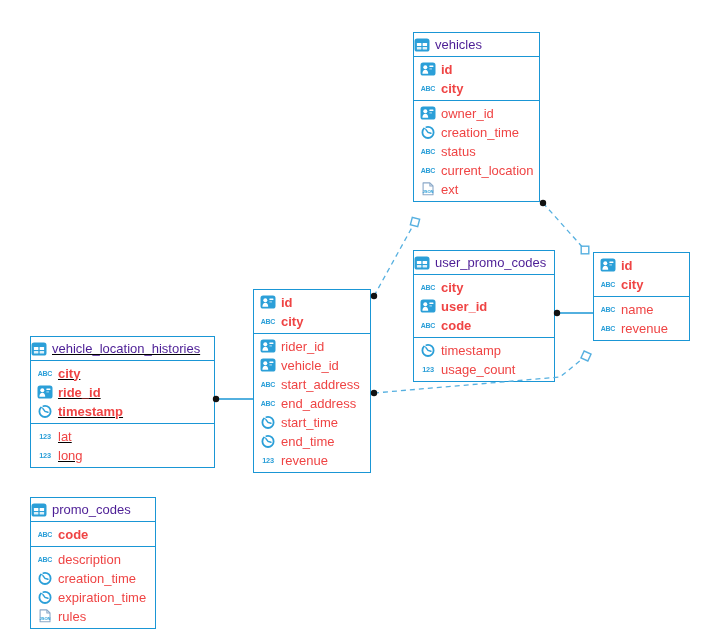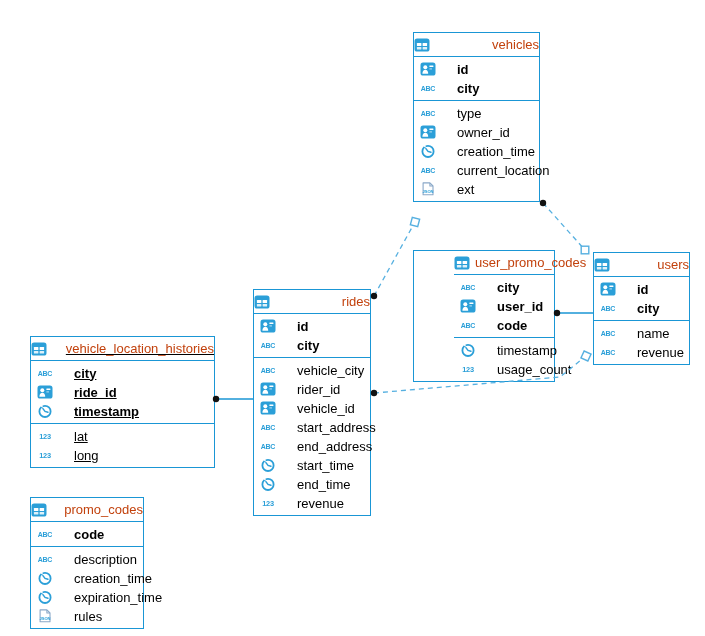--- a/index.html
+++ b/index.html
@@ -7,29 +7,29 @@
     width:705px; height:636px; position:relative; overflow:hidden;
     background:#ffffff;
     font-family:"Liberation Sans", sans-serif;
   }
   #diagram { position:absolute; left:0; top:0; width:705px; height:636px; }
   .table-card {
     position:absolute; box-sizing:border-box; background:#ffffff;
     border:1.5px solid var(--border-blue); z-index:2;
   }
   .table-header {
-    display:flex; align-items:center; justify-content:space-between; gap:5px;
+    display:flex; align-items:center; justify-content:flex-start; gap:5px;
     height:23px; border-bottom:1.5px solid var(--border-blue);
-    font-size:13px; color:#c2410c; white-space:nowrap;
+    font-size:13px; color:#4c1d95; white-space:nowrap;
   }
   .section { padding:2.5px 0; }
   .section.keys { border-bottom:1.5px solid var(--border-blue); }
   .col-row {
-    display:flex; align-items:center; gap:20px; height:19px;
-    padding:0 4px 0 5px; font-size:13px; color:#000000; white-space:nowrap;
+    display:flex; align-items:center; gap:4px; height:19px;
+    padding:0 4px 0 5px; font-size:13px; color:#ef4444; white-space:nowrap;
   }
   .section.keys .col-row { font-weight:bold; }
   .row-icon { width:18px; height:16px; flex:none; display:flex; align-items:center; justify-content:center; }
   .hdr-icon { width:16px; height:16px; flex:none; display:flex; align-items:center; justify-content:center; }
   svg.wires { position:absolute; left:0; top:0; z-index:3; pointer-events:none; }
   .wire-dashed { fill:none; stroke:var(--dash-blue); stroke-width:1.3; stroke-dasharray:5 4; }
   .wire-solid  { fill:none; stroke:var(--border-blue); stroke-width:1.4; }
   .wire-dot { fill:#121212; }
   .wire-square { fill:#ffffff; stroke:var(--dash-blue); stroke-width:1.4; }
 </style>
@@ -70,47 +70,47 @@
             <svg width="18" height="16" viewBox="0 0 18 16">
               <text x="9" y="11" text-anchor="middle" font-family="Liberation Sans, sans-serif" font-size="7" font-weight="bold" letter-spacing="-0.3" fill="#2b9fd8">ABC</text>
             </svg>
           </span>
           <span>city</span>
         </div>
       </div>
     <div class="section cols">
         <div class="col-row">
           <span class="row-icon">
-            <svg width="18" height="16" viewBox="0 0 18 16">
-              <text x="9" y="11" text-anchor="middle" font-family="Liberation Sans, sans-serif" font-size="7" font-weight="bold" letter-spacing="-0.3" fill="#2b9fd8">ABC</text>
-            </svg>
-          </span>
-          <span>type</span>
-        </div>
-        <div class="col-row">
-          <span class="row-icon">
             <svg width="16" height="16" viewBox="0 0 16 16">
               <rect x="0.5" y="1.5" width="15" height="13" rx="2.6" fill="#2b9fd8"></rect>
               <circle cx="5.3" cy="6.2" r="2" fill="#fff"></circle>
               <path d="M2.4 12.8 C2.4 10.2 3.7 8.8 5.3 8.8 C6.9 8.8 8.2 10.2 8.2 12.8 Z" fill="#fff"></path>
               <rect x="9.4" y="4.4" width="4" height="1.7" rx="0.4" fill="#fff"></rect>
               <rect x="9.4" y="7.3" width="2.6" height="1.3" rx="0.3" fill="#fff" opacity="0.55"></rect>
             </svg>
           </span>
           <span>owner_id</span>
         </div>
         <div class="col-row">
           <span class="row-icon">
             <svg width="16" height="16" viewBox="0 0 16 16">
               <circle cx="8" cy="8.4" r="5.6" fill="#fff" stroke="#2b9fd8" stroke-width="1.8"></circle>
               <path d="M8 8.4 L5.9 5.6 M8 8.4 L10.9 9.3" stroke="#2b9fd8" stroke-width="1.5" stroke-linecap="round" fill="none"></path>
               <path d="M4 3.4 L5.4 2.4" stroke="#fff" stroke-width="2.2" fill="none"></path>
             </svg>
           </span>
           <span>creation_time</span>
+        </div>
+        <div class="col-row">
+          <span class="row-icon">
+            <svg width="18" height="16" viewBox="0 0 18 16">
+              <text x="9" y="11" text-anchor="middle" font-family="Liberation Sans, sans-serif" font-size="7" font-weight="bold" letter-spacing="-0.3" fill="#2b9fd8">ABC</text>
+            </svg>
+          </span>
+          <span>status</span>
         </div>
         <div class="col-row">
           <span class="row-icon">
             <svg width="18" height="16" viewBox="0 0 18 16">
               <text x="9" y="11" text-anchor="middle" font-family="Liberation Sans, sans-serif" font-size="7" font-weight="bold" letter-spacing="-0.3" fill="#2b9fd8">ABC</text>
             </svg>
           </span>
           <span>current_location</span>
         </div>
         <div class="col-row">
@@ -118,21 +118,21 @@
             <svg width="16" height="16" viewBox="0 0 16 16">
               <path d="M3.1 1.9 H9.9 L13 5 V13.7 H3.1 Z" fill="#fff" stroke="#8aa8c8" stroke-width="1.1" stroke-linejoin="round"></path>
               <path d="M9.9 1.9 V5 H13" fill="none" stroke="#8aa8c8" stroke-width="1.1" stroke-linejoin="round"></path>
               <text x="8" y="12.4" text-anchor="middle" font-family="Liberation Sans, sans-serif" font-size="4.1" font-weight="bold" fill="#2b9fd8">JSON</text>
             </svg>
           </span>
           <span>ext</span>
         </div>
       </div>
   </div>
-    <div class="table-card" style="left: 413px; top: 250px; width: 142px; padding-left: 40px;">
+    <div class="table-card" style="left: 413px; top: 250px; width: 142px;">
     <div class="table-header">
       <span class="hdr-icon">
           <svg width="16" height="16" viewBox="0 0 16 16">
             <rect x="0.5" y="1.5" width="15" height="13" rx="2.6" fill="#2b9fd8"></rect>
             <g fill="#fff">
               <rect x="2.9" y="6.1" width="4.5" height="2.9" rx="0.5"></rect>
               <rect x="8.6" y="6.1" width="4.5" height="2.9" rx="0.5"></rect>
               <rect x="2.9" y="9.9" width="4.5" height="2.7" rx="0.5" opacity="0.85"></rect>
               <rect x="8.6" y="9.9" width="4.5" height="2.7" rx="0.5" opacity="0.85"></rect>
             </g>
@@ -185,34 +185,20 @@
           <span class="row-icon">
             <svg width="18" height="16" viewBox="0 0 18 16">
               <text x="9" y="11.2" text-anchor="middle" font-family="Liberation Sans, sans-serif" font-size="7.4" font-weight="bold" letter-spacing="-0.3" fill="#2b9fd8">123</text>
             </svg>
           </span>
           <span>usage_count</span>
         </div>
       </div>
   </div>
     <div class="table-card" style="left: 593px; top: 252px; width: 97px;">
-    <div class="table-header">
-      <span class="hdr-icon">
-          <svg width="16" height="16" viewBox="0 0 16 16">
-            <rect x="0.5" y="1.5" width="15" height="13" rx="2.6" fill="#2b9fd8"></rect>
-            <g fill="#fff">
-              <rect x="2.9" y="6.1" width="4.5" height="2.9" rx="0.5"></rect>
-              <rect x="8.6" y="6.1" width="4.5" height="2.9" rx="0.5"></rect>
-              <rect x="2.9" y="9.9" width="4.5" height="2.7" rx="0.5" opacity="0.85"></rect>
-              <rect x="8.6" y="9.9" width="4.5" height="2.7" rx="0.5" opacity="0.85"></rect>
-            </g>
-          </svg>
-        </span>
-      <span class="tbl-title">users</span>
-    </div>
     <div class="section keys">
         <div class="col-row">
           <span class="row-icon">
             <svg width="16" height="16" viewBox="0 0 16 16">
               <rect x="0.5" y="1.5" width="15" height="13" rx="2.6" fill="#2b9fd8"></rect>
               <circle cx="5.3" cy="6.2" r="2" fill="#fff"></circle>
               <path d="M2.4 12.8 C2.4 10.2 3.7 8.8 5.3 8.8 C6.9 8.8 8.2 10.2 8.2 12.8 Z" fill="#fff"></path>
               <rect x="9.4" y="4.4" width="4" height="1.7" rx="0.4" fill="#fff"></rect>
               <rect x="9.4" y="7.3" width="2.6" height="1.3" rx="0.3" fill="#fff" opacity="0.55"></rect>
             </svg>
@@ -241,34 +227,20 @@
           <span class="row-icon">
             <svg width="18" height="16" viewBox="0 0 18 16">
               <text x="9" y="11" text-anchor="middle" font-family="Liberation Sans, sans-serif" font-size="7" font-weight="bold" letter-spacing="-0.3" fill="#2b9fd8">ABC</text>
             </svg>
           </span>
           <span>revenue</span>
         </div>
       </div>
   </div>
     <div class="table-card" style="left: 253px; top: 289px; width: 118px;">
-    <div class="table-header">
-      <span class="hdr-icon">
-          <svg width="16" height="16" viewBox="0 0 16 16">
-            <rect x="0.5" y="1.5" width="15" height="13" rx="2.6" fill="#2b9fd8"></rect>
-            <g fill="#fff">
-              <rect x="2.9" y="6.1" width="4.5" height="2.9" rx="0.5"></rect>
-              <rect x="8.6" y="6.1" width="4.5" height="2.9" rx="0.5"></rect>
-              <rect x="2.9" y="9.9" width="4.5" height="2.7" rx="0.5" opacity="0.85"></rect>
-              <rect x="8.6" y="9.9" width="4.5" height="2.7" rx="0.5" opacity="0.85"></rect>
-            </g>
-          </svg>
-        </span>
-      <span class="tbl-title">rides</span>
-    </div>
     <div class="section keys">
         <div class="col-row">
           <span class="row-icon">
             <svg width="16" height="16" viewBox="0 0 16 16">
               <rect x="0.5" y="1.5" width="15" height="13" rx="2.6" fill="#2b9fd8"></rect>
               <circle cx="5.3" cy="6.2" r="2" fill="#fff"></circle>
               <path d="M2.4 12.8 C2.4 10.2 3.7 8.8 5.3 8.8 C6.9 8.8 8.2 10.2 8.2 12.8 Z" fill="#fff"></path>
               <rect x="9.4" y="4.4" width="4" height="1.7" rx="0.4" fill="#fff"></rect>
               <rect x="9.4" y="7.3" width="2.6" height="1.3" rx="0.3" fill="#fff" opacity="0.55"></rect>
             </svg>
@@ -278,28 +250,20 @@
         <div class="col-row">
           <span class="row-icon">
             <svg width="18" height="16" viewBox="0 0 18 16">
               <text x="9" y="11" text-anchor="middle" font-family="Liberation Sans, sans-serif" font-size="7" font-weight="bold" letter-spacing="-0.3" fill="#2b9fd8">ABC</text>
             </svg>
           </span>
           <span>city</span>
         </div>
       </div>
     <div class="section cols">
-        <div class="col-row">
-          <span class="row-icon">
-            <svg width="18" height="16" viewBox="0 0 18 16">
-              <text x="9" y="11" text-anchor="middle" font-family="Liberation Sans, sans-serif" font-size="7" font-weight="bold" letter-spacing="-0.3" fill="#2b9fd8">ABC</text>
-            </svg>
-          </span>
-          <span>vehicle_city</span>
-        </div>
         <div class="col-row">
           <span class="row-icon">
             <svg width="16" height="16" viewBox="0 0 16 16">
               <rect x="0.5" y="1.5" width="15" height="13" rx="2.6" fill="#2b9fd8"></rect>
               <circle cx="5.3" cy="6.2" r="2" fill="#fff"></circle>
               <path d="M2.4 12.8 C2.4 10.2 3.7 8.8 5.3 8.8 C6.9 8.8 8.2 10.2 8.2 12.8 Z" fill="#fff"></path>
               <rect x="9.4" y="4.4" width="4" height="1.7" rx="0.4" fill="#fff"></rect>
               <rect x="9.4" y="7.3" width="2.6" height="1.3" rx="0.3" fill="#fff" opacity="0.55"></rect>
             </svg>
           </span>
@@ -422,21 +386,21 @@
         <div class="col-row">
           <span class="row-icon">
             <svg width="18" height="16" viewBox="0 0 18 16">
               <text x="9" y="11.2" text-anchor="middle" font-family="Liberation Sans, sans-serif" font-size="7.4" font-weight="bold" letter-spacing="-0.3" fill="#2b9fd8">123</text>
             </svg>
           </span>
           <span>long</span>
         </div>
       </div>
   </div>
-    <div class="table-card" style="left: 30px; top: 497px; width: 114px;">
+    <div class="table-card" style="left: 30px; top: 497px; width: 126px;">
     <div class="table-header">
       <span class="hdr-icon">
           <svg width="16" height="16" viewBox="0 0 16 16">
             <rect x="0.5" y="1.5" width="15" height="13" rx="2.6" fill="#2b9fd8"></rect>
             <g fill="#fff">
               <rect x="2.9" y="6.1" width="4.5" height="2.9" rx="0.5"></rect>
               <rect x="8.6" y="6.1" width="4.5" height="2.9" rx="0.5"></rect>
               <rect x="2.9" y="9.9" width="4.5" height="2.7" rx="0.5" opacity="0.85"></rect>
               <rect x="8.6" y="9.9" width="4.5" height="2.7" rx="0.5" opacity="0.85"></rect>
             </g>

